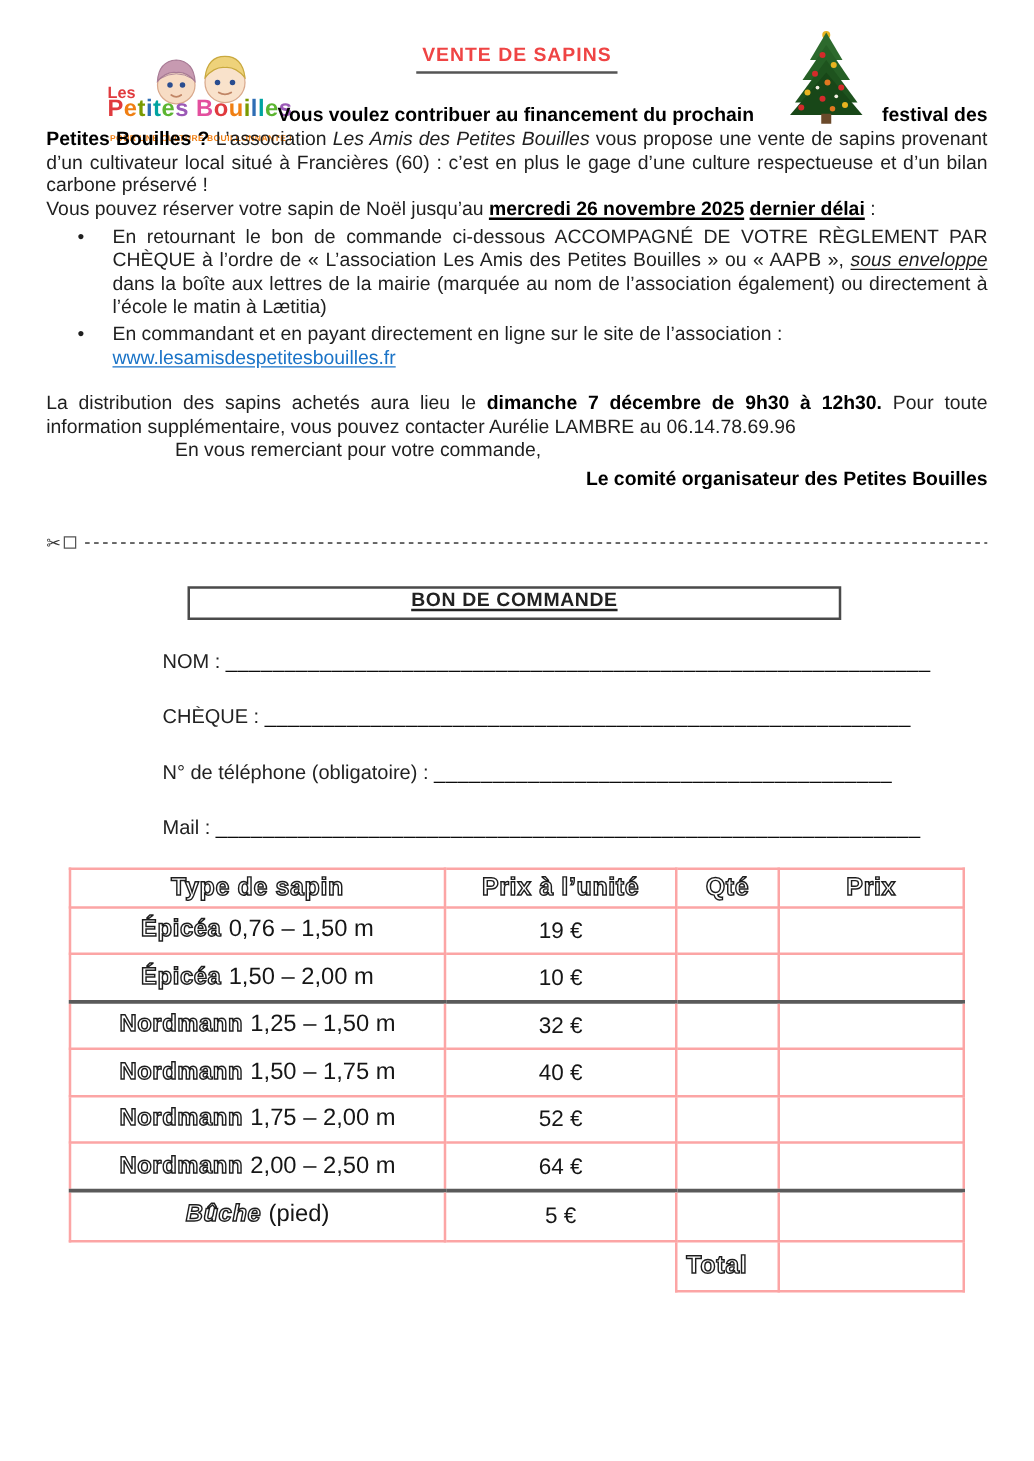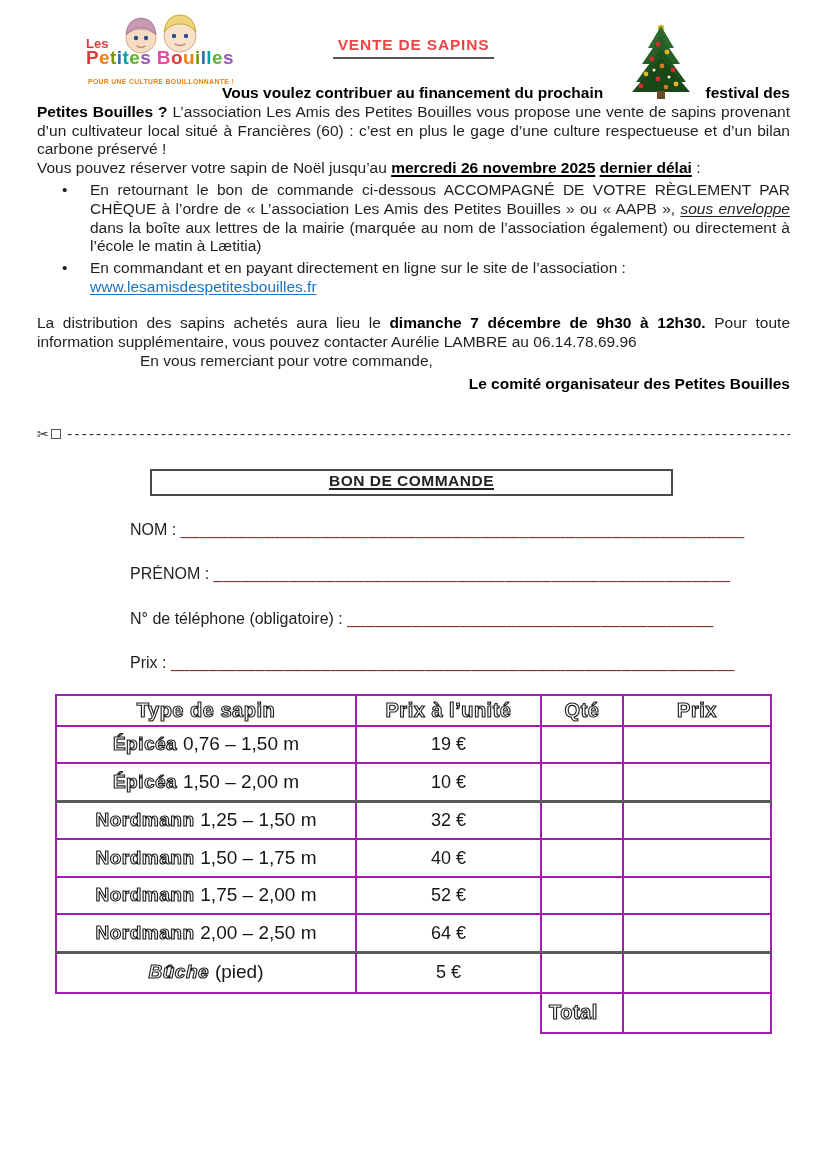--- a/index.html
+++ b/index.html
@@ -5,55 +5,55 @@
   html,body{margin:0;padding:0;background:#e8e8e8;}
   .page{
     position:relative;width:827px;height:1169px;margin:0 auto;background:#fff;
     font-family:"Liberation Sans","DejaVu Sans",sans-serif;color:#1f1f1f;
     font-size:15.5px;line-height:18.8px;overflow:hidden;
   }
   
   .title-wrap{position:absolute;top:36px;left:0;right:0;text-align:center;}
   .doc-title{display:inline-block;font-weight:700;font-size:15.5px;letter-spacing:.8px;color:#ef4444;
     border-bottom:2px solid #555;padding:0 5px 2px;}
-  .logo{position:absolute;left:86px;top:11px;width:160px;height:78px;}
+  .logo{position:absolute;left:86px;top:41px;width:160px;height:78px;}
   .logo-faces{position:absolute;left:30px;top:0;}
   .logo-les{position:absolute;left:0;top:24px;font-weight:700;font-size:13px;}
   .logo-name{position:absolute;left:0;top:38px;font-weight:700;font-size:19px;letter-spacing:.4px;white-space:nowrap;}
   .logo-tagline{position:absolute;left:2px;top:62px;font-weight:700;font-size:6.8px;letter-spacing:.35px;white-space:nowrap;}
   .tree{position:absolute;left:628px;top:22px;}
   
   .col{position:absolute;left:37px;top:84px;width:753px;}
   .intro-line1{display:flex;justify-content:space-between;padding-left:185px;font-weight:700;color:#000;}
   .intro-para{text-align:justify;}
   .b{font-weight:700;color:#000;}
-  .i{}
+  .i{font-style:italic;}
   .bu{font-weight:700;color:#000;text-decoration:underline;text-decoration-thickness:1.5px;text-underline-offset:2px;}
   .iu{font-style:italic;text-decoration:underline;text-underline-offset:2px;}
   ul.bullets{list-style:none;margin:3px 0 0 0;padding:0;}
   ul.bullets li{position:relative;padding-left:53px;text-align:justify;margin-bottom:1px;}
   ul.bullets li .marker{position:absolute;left:25px;top:0;}
   .ou{font-weight:700;color:#000;margin:2px 0 3px;}
   a.site-link{color:#1a73c7;text-decoration:underline;text-underline-offset:2px;}
   .distribution{margin-top:17px;text-align:justify;}
   .thanks{padding-left:103px;margin-top:1px;}
   .signature{margin-top:4px;text-align:right;font-weight:700;color:#000;}
   .cutline{margin-top:31px;white-space:nowrap;overflow:hidden;color:#333;display:flex;align-items:center;}
   .cutline .scissors{font-size:14px;margin-right:2px;}
   .cutline .cutbox{display:inline-block;width:9px;height:8px;border:1px solid #555;margin-right:6px;}
   .cutline .dashes{letter-spacing:2.2px;font-size:15px;overflow:hidden;}
   
   .bon-box{margin:25px 0 0 113px;width:519px;border:2px solid #4a4a4a;text-align:center;padding:1px 0 3px;}
   .bon-title{font-weight:700;font-size:15.5px;letter-spacing:.5px;color:#222;
     text-decoration:underline;text-decoration-thickness:1.5px;text-underline-offset:2px;}
   .field{padding-left:93px;margin-top:25.5px;white-space:nowrap;overflow:hidden;width:660px;font-size:16px;color:#222;}
-  .field .fline{letter-spacing:.5px;color:#7f1d1d;}
+  .field .fline{letter-spacing:.5px;color:#000000;}
   
   .sapin-table{margin:21px 0 0 18px;border-collapse:collapse;table-layout:fixed;width:715px;color:#161616;}
-  .sapin-table td,.sapin-table th{border:2px solid #a21caf;text-align:center;vertical-align:middle;padding:0;}
+  .sapin-table td,.sapin-table th{border:2px solid #fca5a5;text-align:center;vertical-align:middle;padding:0;}
   .sapin-table thead th{height:29px;font-size:20px;}
   .sapin-table tbody td{height:35.5px;font-size:19px;}
   .sapin-table .price{font-size:18px;}
   .outline{color:#fff;-webkit-text-stroke:1.15px #1d1d1d;font-weight:700;letter-spacing:.5px;}
   .sep-thick{border-bottom-width:3px !important;border-bottom-color:#5a5a5a !important;}
   .sapin-table tbody tr.buche td{height:38px;text-align:center;}
   .buche .species{font-style:italic;}
   .sapin-table tfoot td{font-size:20px;}
   .sapin-table tfoot .ghost{border:none;}
   .sapin-table tfoot .tqty{height:38px;text-align:left;padding-left:7px;}
@@ -148,27 +148,27 @@
     </div>
 
     <div class="bon-box">
       <span class="bon-title">BON DE COMMANDE</span>
     </div>
 
     <div class="field">
       <span>NOM : </span><span class="fline">____________________________________________________________</span>
     </div>
     <div class="field">
-      <span>PRÉNOM : </span><span class="fline">_______________________________________________________</span>
+      <span>CHÈQUE : </span><span class="fline">_______________________________________________________</span>
     </div>
     <div class="field">
       <span>N° de téléphone (obligatoire) : </span><span class="fline">_______________________________________</span>
     </div>
     <div class="field">
-      <span>Prix : </span><span class="fline">____________________________________________________________</span>
+      <span>Mail : </span><span class="fline">____________________________________________________________</span>
     </div>
 
     <table class="sapin-table">
       <colgroup>
           <col style="width:300px">
           <col style="width:185px">
           <col style="width:82px">
           <col style="width:148px">
         </colgroup>
       <thead>

